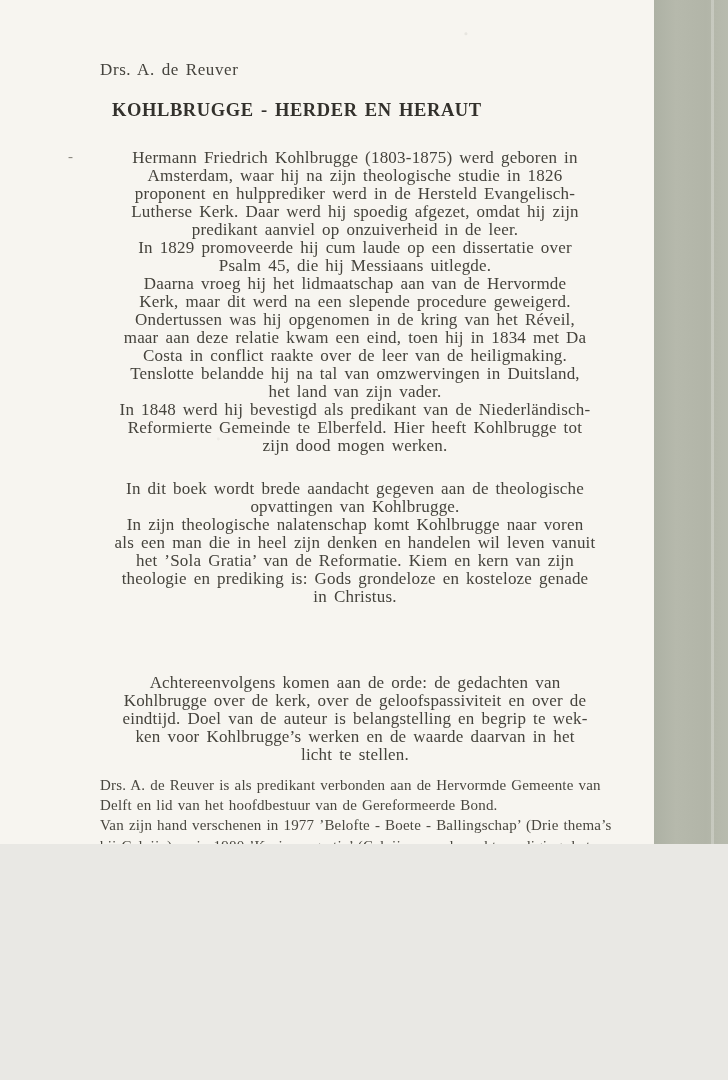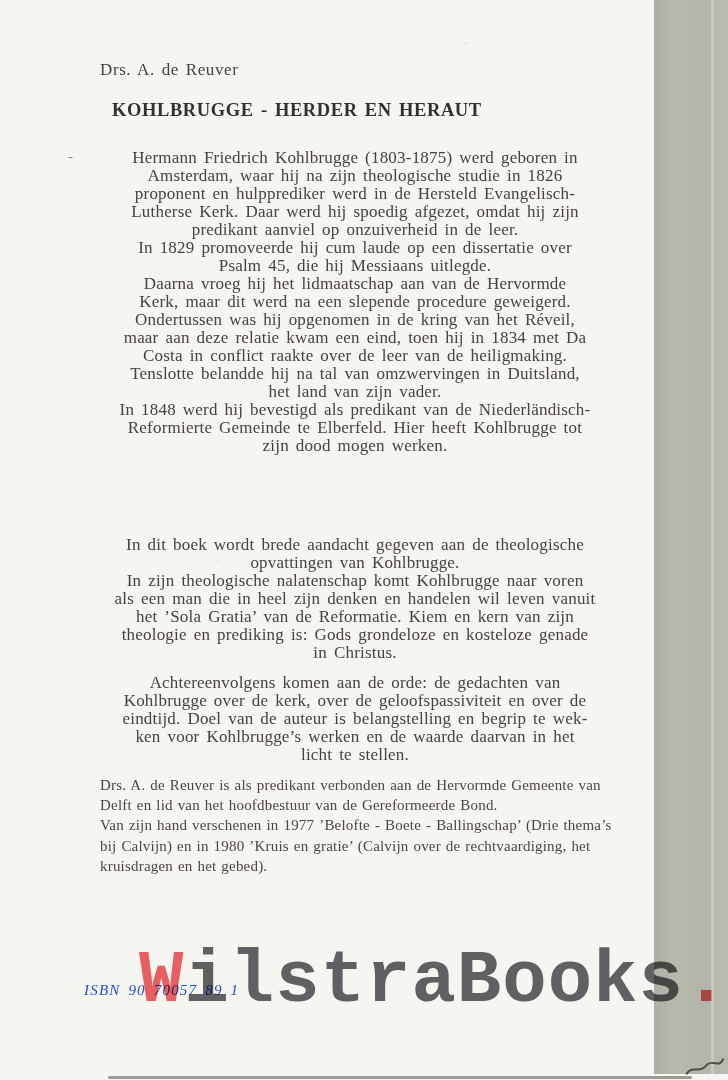--- a/index.html
+++ b/index.html
@@ -1,19 +1,19 @@
 <!DOCTYPE html>
 <html><head>
 <meta charset="utf-8">
 <style>
   html, body { margin: 0; padding: 0; background: #e9e8e4; }
   .scan {
     position: relative;
     width: 728px;
-    height: 1080px;
+    height: 844px;
     background: #f7f5f0;
     overflow: hidden;
     font-family: "Liberation Serif", serif;
     color: #403e38;
   }
   
   .spine {
     position: absolute;
     left: 654px; top: 0;
     width: 74px; height: 1074px;
@@ -56,21 +56,21 @@
     width: 510px;
     font-size: 17px;
     line-height: 18px;
     letter-spacing: 0.2px;
     word-spacing: 2.5px;
     white-space: pre-line;
     color: #45433c;
     text-align: center;
   }
   .p1 { top: 149px; }
-  .p2 { top: 536px; }
+  .p2 { top: 480px; }
   .p3 { top: 674px; }
   .bio {
     position: absolute;
     left: 100px; top: 775px;
     width: 555px;
     font-size: 15px;
     line-height: 20.2px;
     letter-spacing: 0.2px;
     word-spacing: 1px;
     white-space: pre-line;

